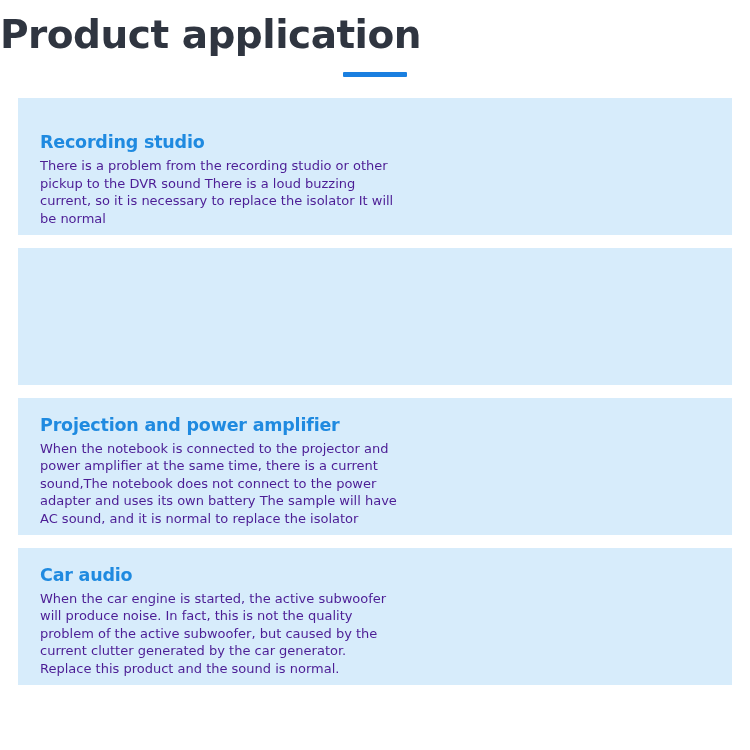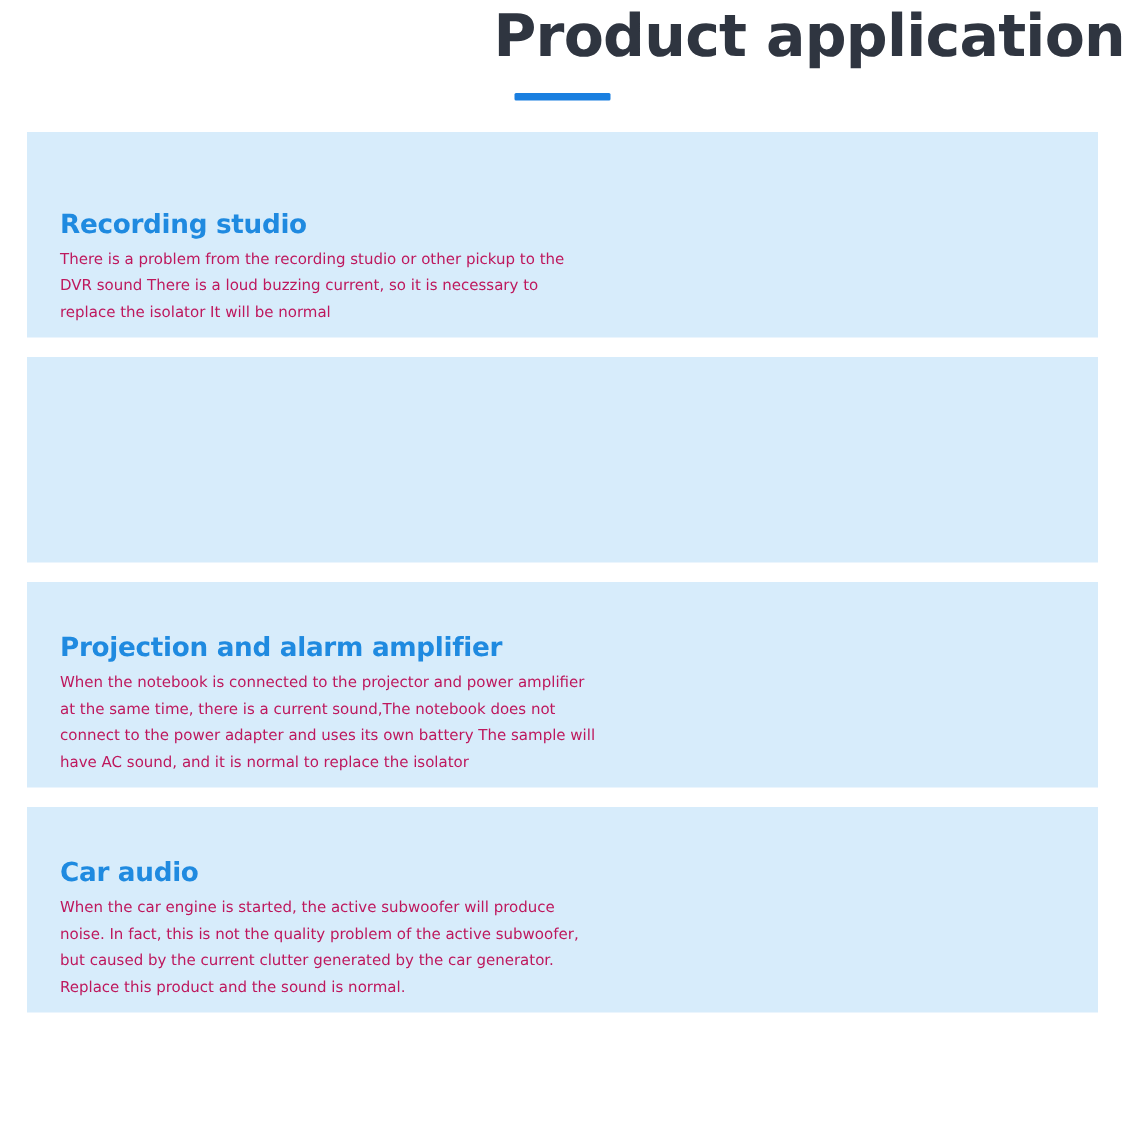--- a/index.html
+++ b/index.html
@@ -14,22 +14,22 @@
     overflow: hidden;
   }
   .page {
     position: relative;
     width: 750px;
     height: 750px;
     background: #ffffff;
     box-sizing: border-box;
   }
   .header {
-    padding-top: 2px;
-    text-align: right;
+    padding-top: 12px;
+    text-align: left;
   }
   .title {
     font-family: "DejaVu Sans", sans-serif;
     font-size: 39px;
     font-weight: bold;
     color: #2f3540;
     letter-spacing: -0.5px;
     line-height: 46px;
     margin: 0;
     padding: 0 0 0 0;
@@ -66,23 +66,23 @@
   .card h2 {
     margin: 0 0 5px 0;
     font-size: 17.5px;
     font-weight: bold;
     color: #1f8ae0;
     font-family: "DejaVu Sans", sans-serif;
     letter-spacing: -0.2px;
   }
   .card p {
     margin: 0;
-    font-size: 10px;
+    font-size: 13px;
     line-height: 17.4px;
-    color: #be185d;
+    color: #4c1d95;
     font-family: "DejaVu Sans", sans-serif;
   }
   .card .img-col {
     flex: 1 1 auto;
     position: relative;
     overflow: hidden;
   }
   
   .photo-studio {
     position: absolute;
@@ -334,21 +334,21 @@
             <div class="fader" style="left:66px"></div>
             <div class="fader" style="left:80px"></div>
             <div class="fader" style="left:94px"></div>
           </div>
         </div>
       </div>
     </div>
 
     <div class="card">
       <div class="text-col">
-        <h2>Projection and alarm amplifier</h2>
+        <h2>Projection and power amplifier</h2>
         <p>When the notebook is connected to the projector and power amplifier at the same time, there is a current sound,The notebook does not connect to the power adapter and uses its own battery The sample will have AC sound, and it is normal to replace the isolator</p>
       </div>
       <div class="img-col">
         <div class="photo-proj">
           <div class="bg-laptop"></div>
           <div class="bg-person"></div>
           <div class="cable"></div>
           <div class="table"></div>
           <div class="proj-top"></div>
           <div class="proj-body"></div>

